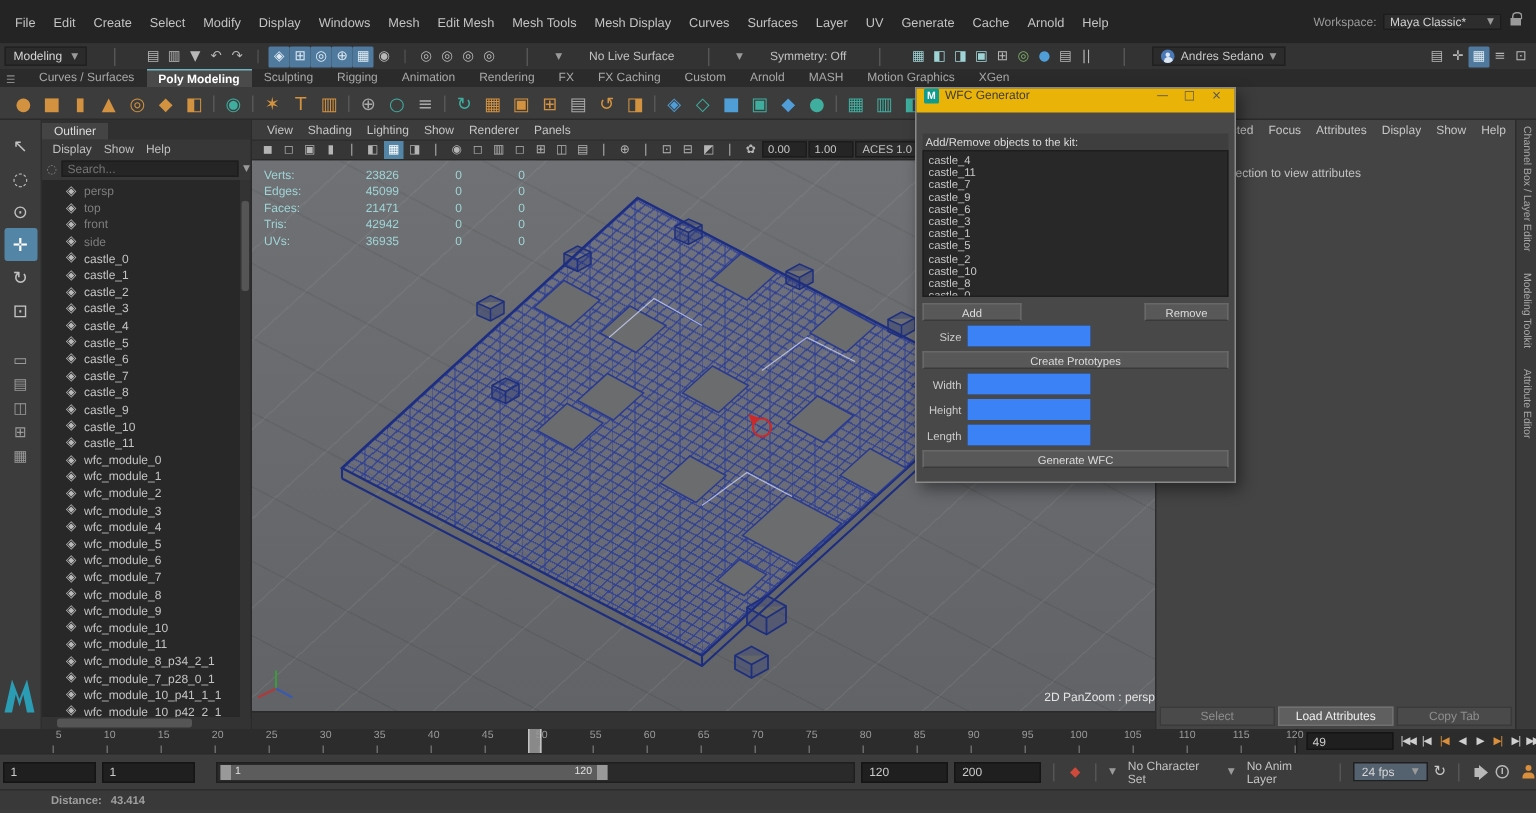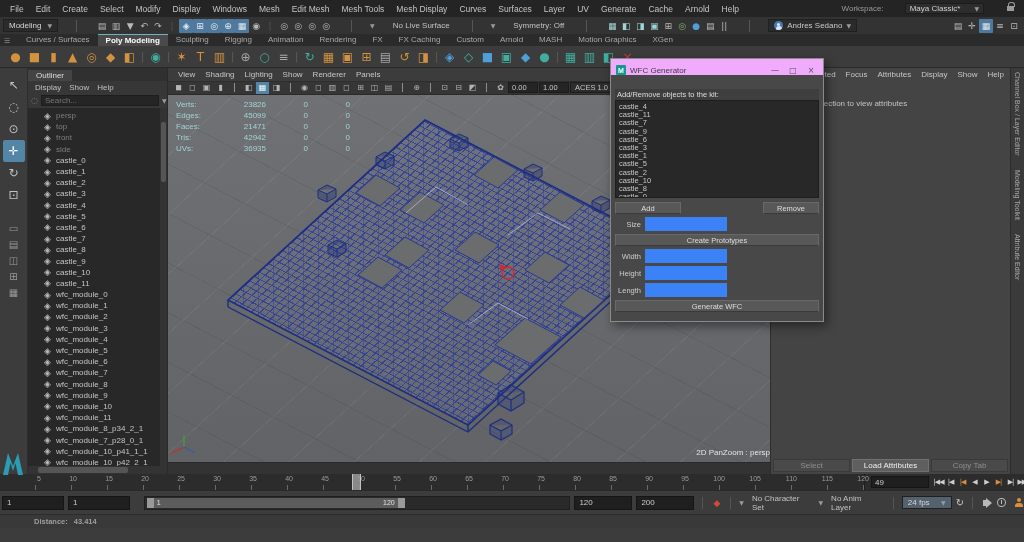--- a/index.html
+++ b/index.html
@@ -1,20 +1,20 @@
 <!DOCTYPE html>
 <html><head>
 <meta charset="utf-8">
 <style>
   *{box-sizing:border-box;margin:0;padding:0;font-family:"Liberation Sans","DejaVu Sans",sans-serif;}
   html,body{background:#222;}
   .g{font-family:"DejaVu Sans",sans-serif;}
   #app{position:relative;width:1024px;height:542px;background:#3c3c3c;overflow:hidden;font-size:9px;color:#c8c8c8;}
   
-  #menubar{height:17px;background:#242424;display:flex;align-items:center;padding:0 4px;gap:17px;}
+  #menubar{height:29px;background:#242424;display:flex;align-items:center;padding:0 4px;gap:0;}
   #menubar .m{padding:0 6px;color:#c4c4c4;font-size:8.5px;cursor:default;}
   #menubar .sp{flex:1;}
   .wslabel{color:#9a9a9a;font-size:8px;margin-right:4px;}
   .wsdrop{background:#2d2d2d;border:1px solid #1c1c1c;color:#cfcfcf;font-size:8px;padding:0 4px;height:11px;display:flex;align-items:center;gap:14px;}
   .lock{width:7px;height:5px;background:#9a9a9a;position:relative;margin:0 6px;}
   .lock:before{content:'';position:absolute;top:-4px;left:1px;width:5px;height:4px;border:1px solid #9a9a9a;border-bottom:none;border-radius:3px 3px 0 0;}
   
   #toolbar2{height:17px;background:#333;display:flex;align-items:center;padding:0 3px;gap:14px;}
   .drop{background:#2b2b2b;border:1px solid #202020;height:13px;display:flex;align-items:center;padding:0 5px;gap:6px;font-size:8px;color:#d6d6d6;}
   .caret{font-size:6px;color:#9a9a9a;}
@@ -82,21 +82,21 @@
   #hud{position:absolute;left:8px;top:4px;color:#9fd4d6;font-size:8px;line-height:11px;}
   #hud .r{display:flex;}
   #hud .l{width:40px;}
   #hud .a{width:50px;text-align:right;}
   #hud .b{width:42px;text-align:right;}
   #hud .c{width:42px;text-align:right;}
   #vpstatus{position:absolute;left:0;right:0;bottom:5px;text-align:right;color:#e4e4e4;font-size:8px;}
   #vpbottomstrip{height:12px;background:#333;border-top:1px solid #2a2a2a;}
   
   #wfc{position:absolute;left:610px;top:58px;width:214px;background:#484848;border:1px solid #8a8a8a;box-shadow:3px 4px 10px rgba(0,0,0,.45);z-index:40;}
-  #wfc .titlebar{height:16px;background:#f0abfc;display:flex;align-items:flex-end;padding:0 5px;gap:4px;}
+  #wfc .titlebar{height:16px;background:#eab308;display:flex;align-items:flex-start;padding:0 5px;gap:4px;}
   #wfc .mico{width:10px;height:10px;background:#0f9b8e;color:#fff;font-size:7px;font-weight:bold;display:flex;align-items:center;justify-content:center;border-radius:1px;}
   #wfc .wtitle{flex:1;color:#3c3c3c;font-size:8px;}
   #wfc .wc{width:14px;text-align:center;color:#555;font-size:8px;}
   #wfc .body{padding:14px 4px 6px;}
   #wfc .addlabel{font-size:7.5px;color:#ddd;background:#3e3e3e;padding:1px 2px;}
   #wfc .wlist{height:98px;background:#282828;border:1px solid #1e1e1e;padding:2px 3px;overflow:hidden;}
   #wfc .wlist div{font-size:7.5px;color:#c8c8c8;line-height:8.2px;}
   .wbtn{background:#585858;border:1px solid #686868;border-bottom-color:#3a3a3a;color:#ddd;font-size:7.5px;height:12px;display:flex;align-items:center;justify-content:center;}
   #wfc .btnrow{display:flex;justify-content:space-between;margin:4px 0 3px;}
   #wfc .btnrow .wbtn{width:66px;}

